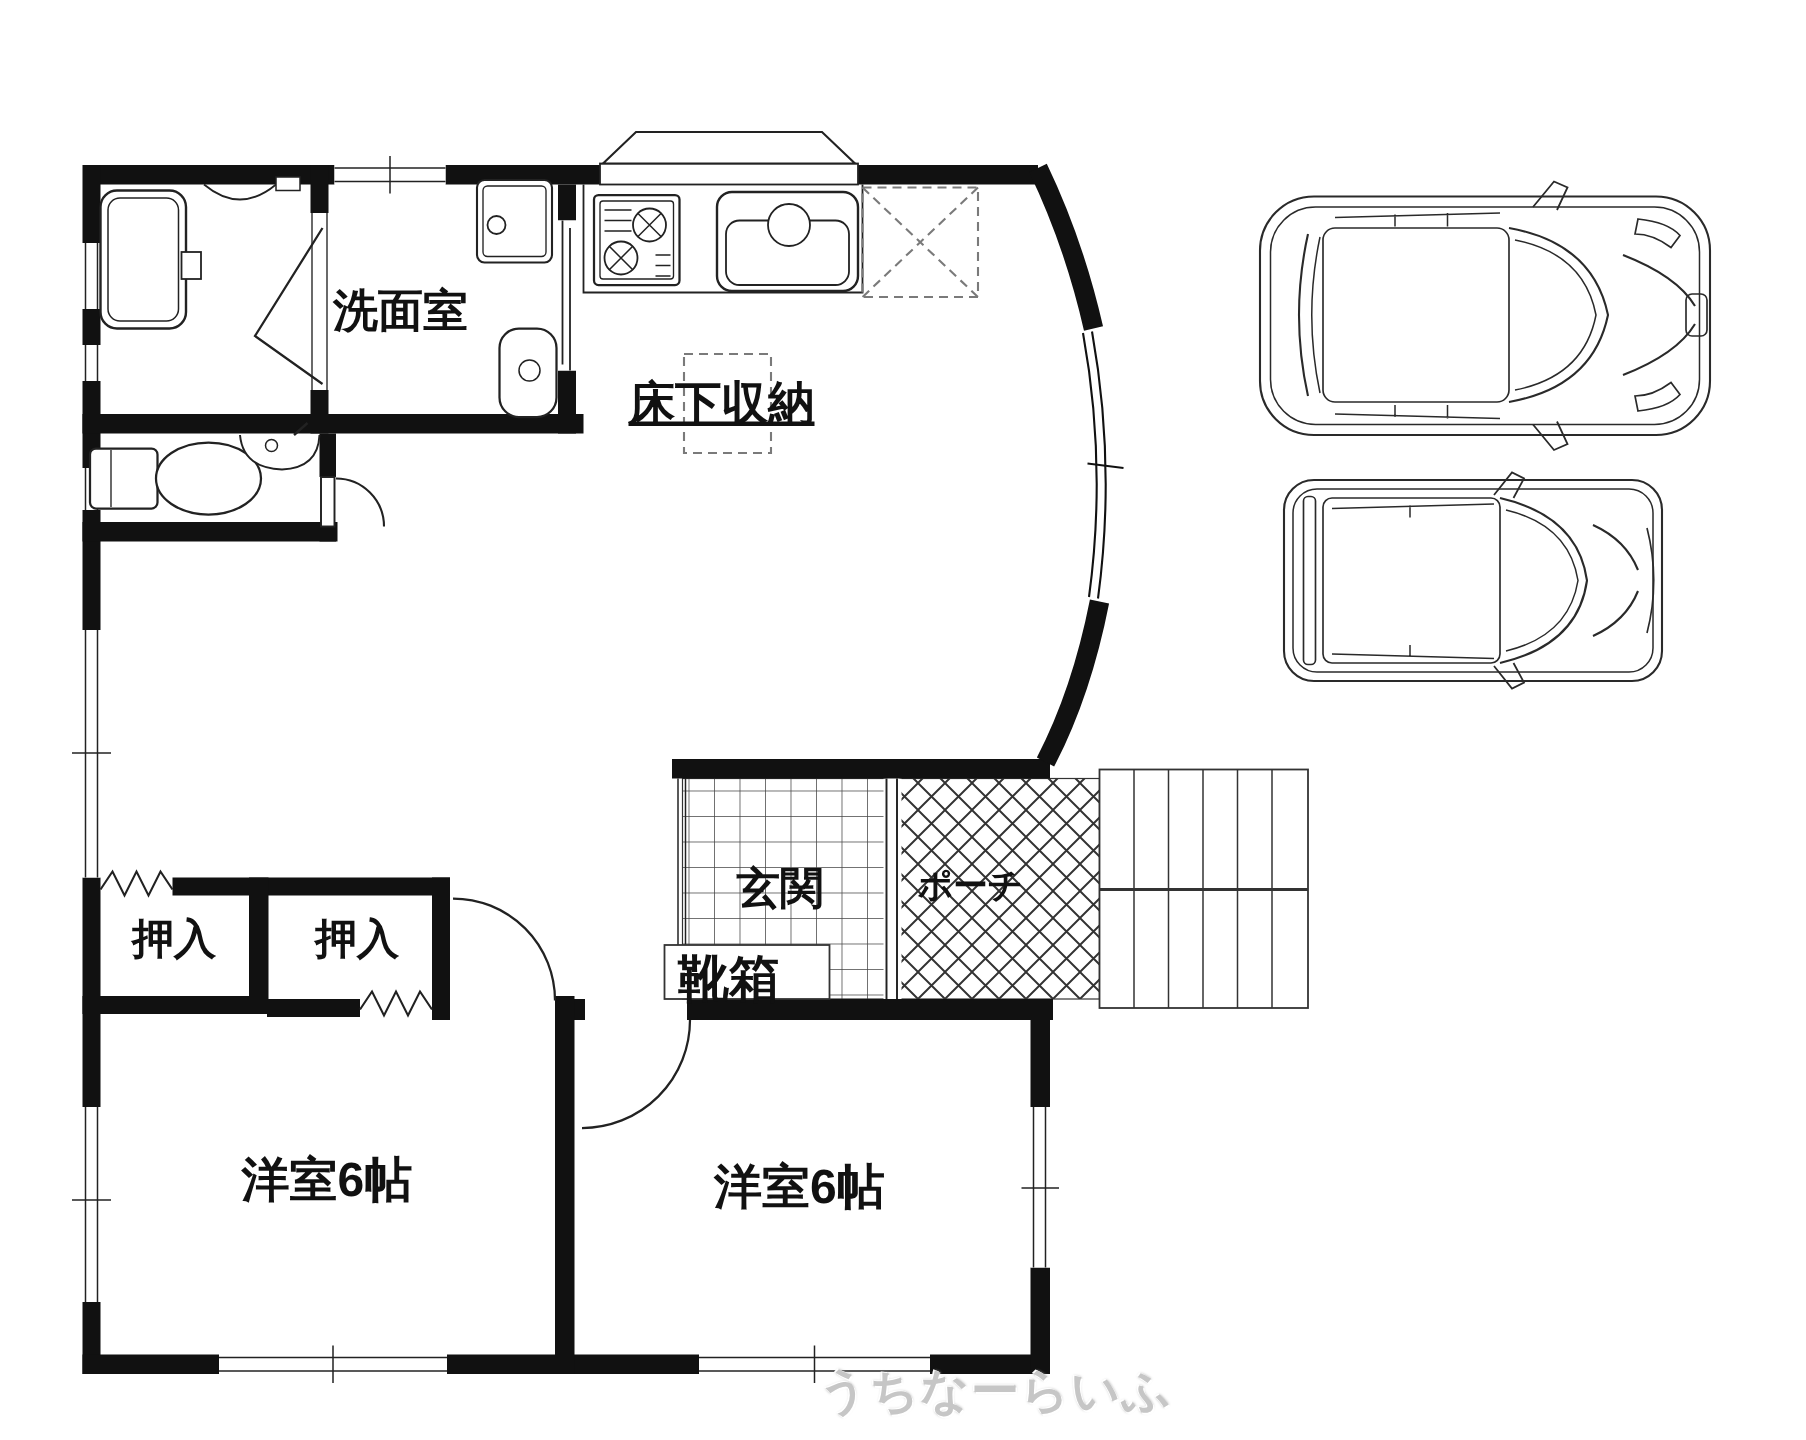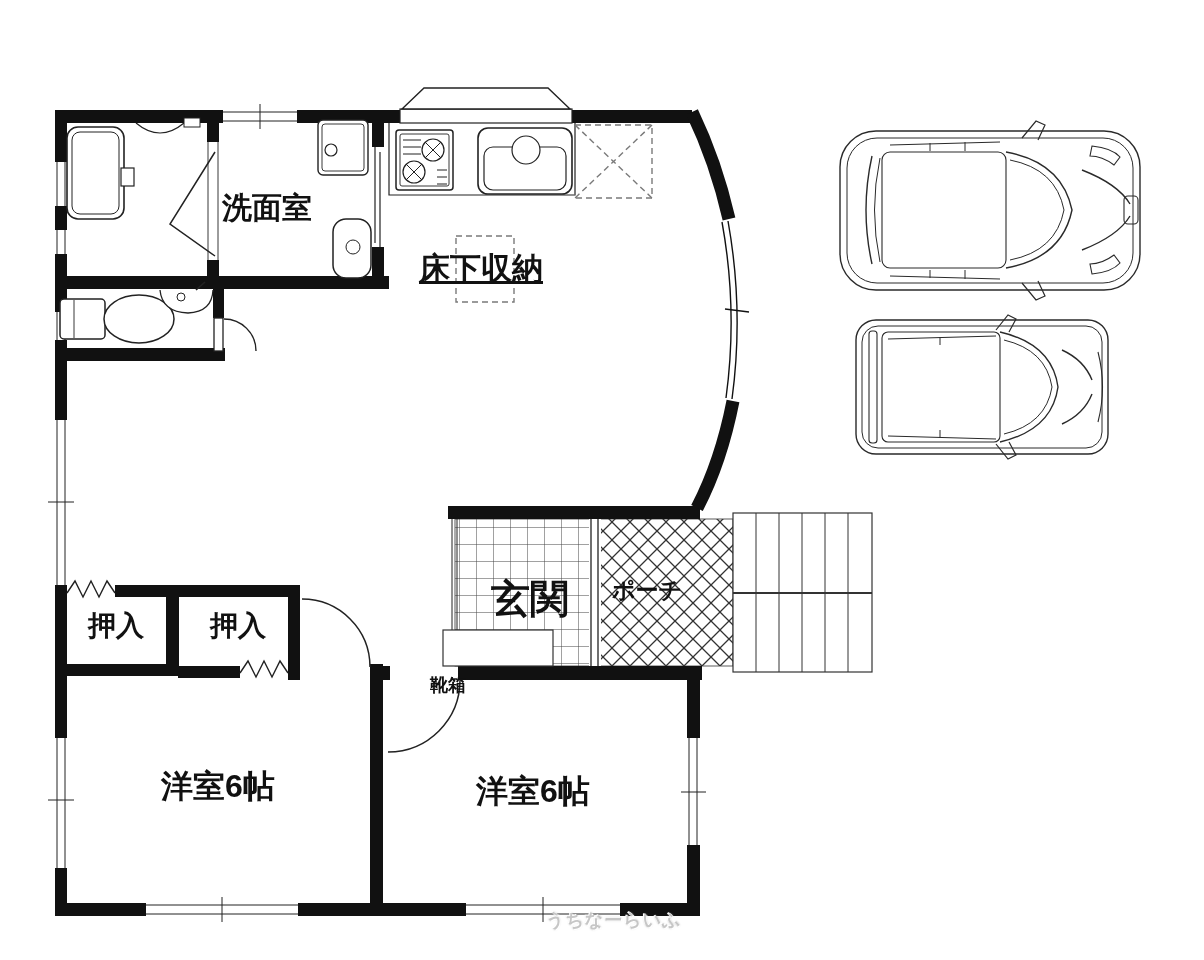--- a/index.html
+++ b/index.html
@@ -4,26 +4,26 @@
 <style>
   html,body{margin:0;padding:0;background:#fff;}
   #stage{position:relative;width:1204px;height:960px;background:#ffffff;overflow:hidden;
          font-family:"Liberation Sans","DejaVu Sans",sans-serif;}
   svg{position:absolute;left:0;top:0;}
   .label{position:absolute;color:#111;font-weight:600;white-space:nowrap;line-height:1;}
   .lbl-washroom{left:222px;top:193px;font-size:30px;}
   .lbl-underfloor{left:419px;top:253px;font-size:31px;text-decoration:underline;}
   .lbl-oshiire-l{left:88px;top:612px;font-size:28px;}
   .lbl-oshiire-r{left:210px;top:612px;font-size:28px;}
-  .lbl-genkan{left:491px;top:579px;font-size:39px;}
+  .lbl-genkan{left:491px;top:579px;font-size:29px;}
   .lbl-porch{left:612px;top:579px;font-size:23px;}
-  .lbl-shoebox{left:430px;top:636px;font-size:18px;margin-top:40px;}
+  .lbl-shoebox{left:452px;top:636px;font-size:34px;}
   .lbl-bed-l{left:161px;top:770px;font-size:32px;}
   .lbl-bed-r{left:476px;top:775px;font-size:32px;}
-  .lbl-watermark{left:546px;top:911px;font-size:18px;font-weight:700;color:#c6c6c6;
+  .lbl-watermark{left:546px;top:911px;font-size:32px;font-weight:700;color:#c6c6c6;
     text-shadow:-1px -1px 0 #fff,1px 1px 0 #fff,0 0 2px #aaa;letter-spacing:1px;}
 </style>
 </head>
 <body>
 
 <div id="stage">
 
 <svg width="1204" height="960" viewBox="0 0 1204 960">
   <defs>
     <pattern id="tile" width="17" height="17" patternUnits="userSpaceOnUse">

